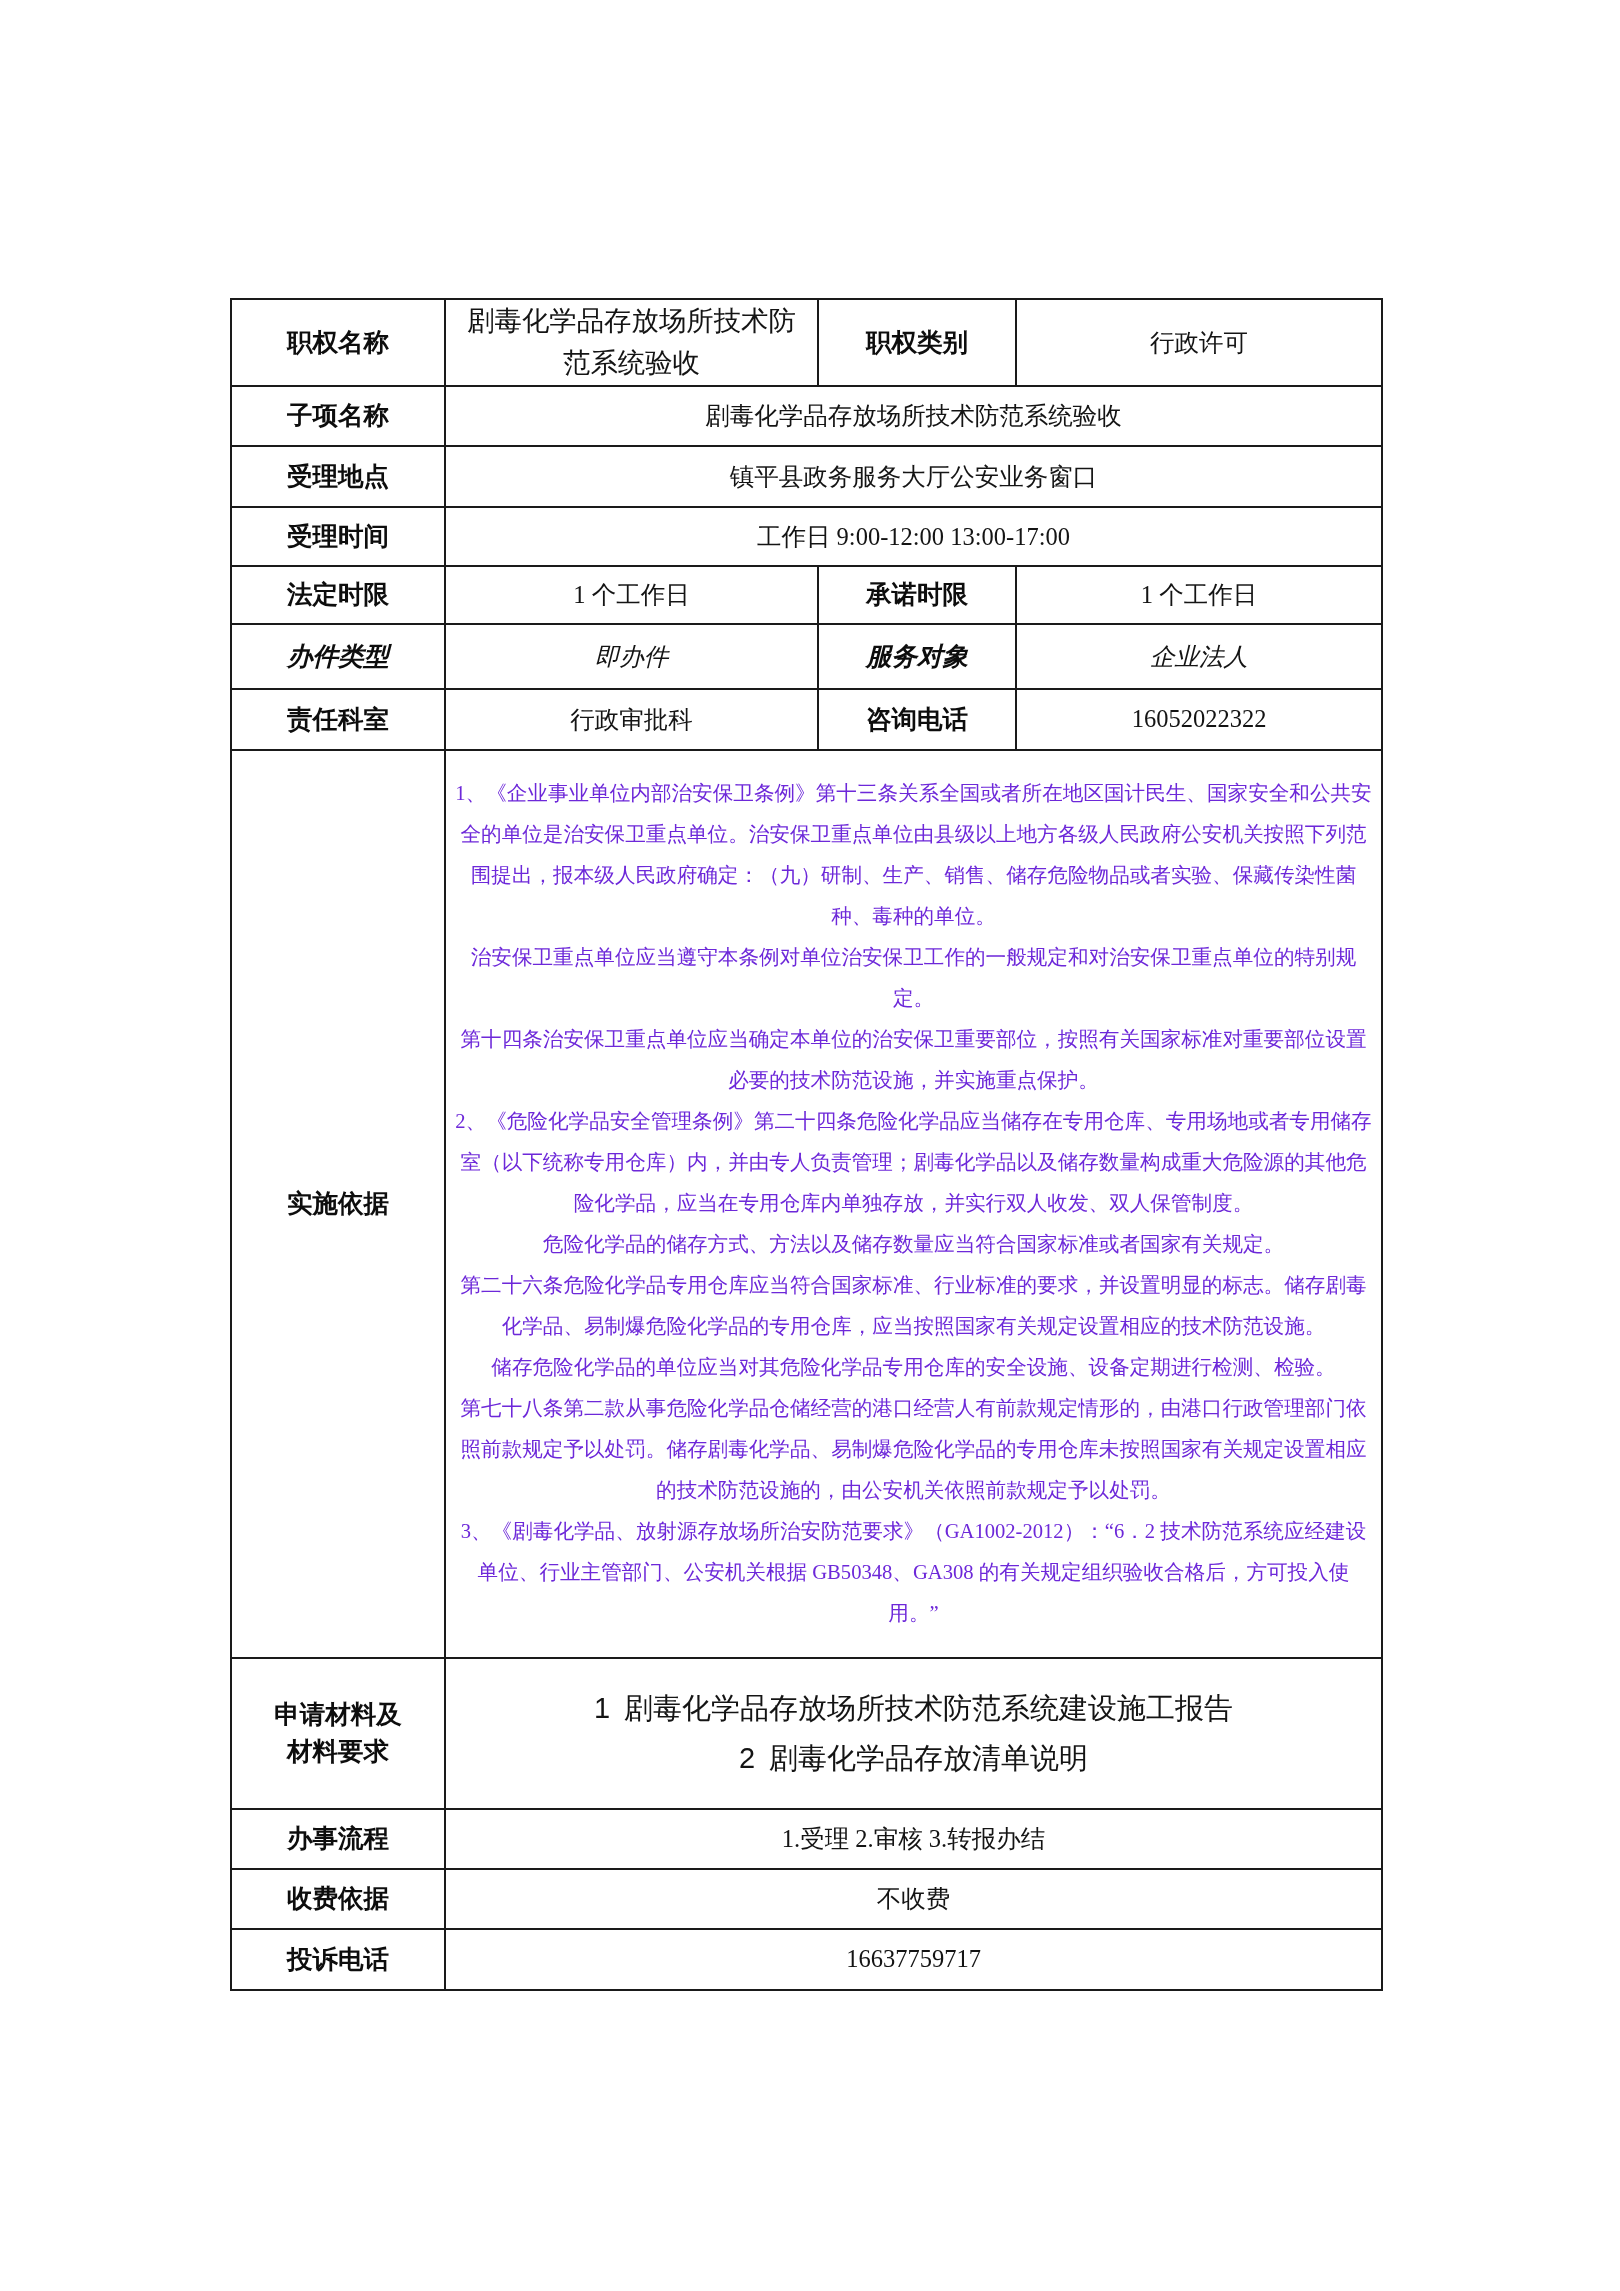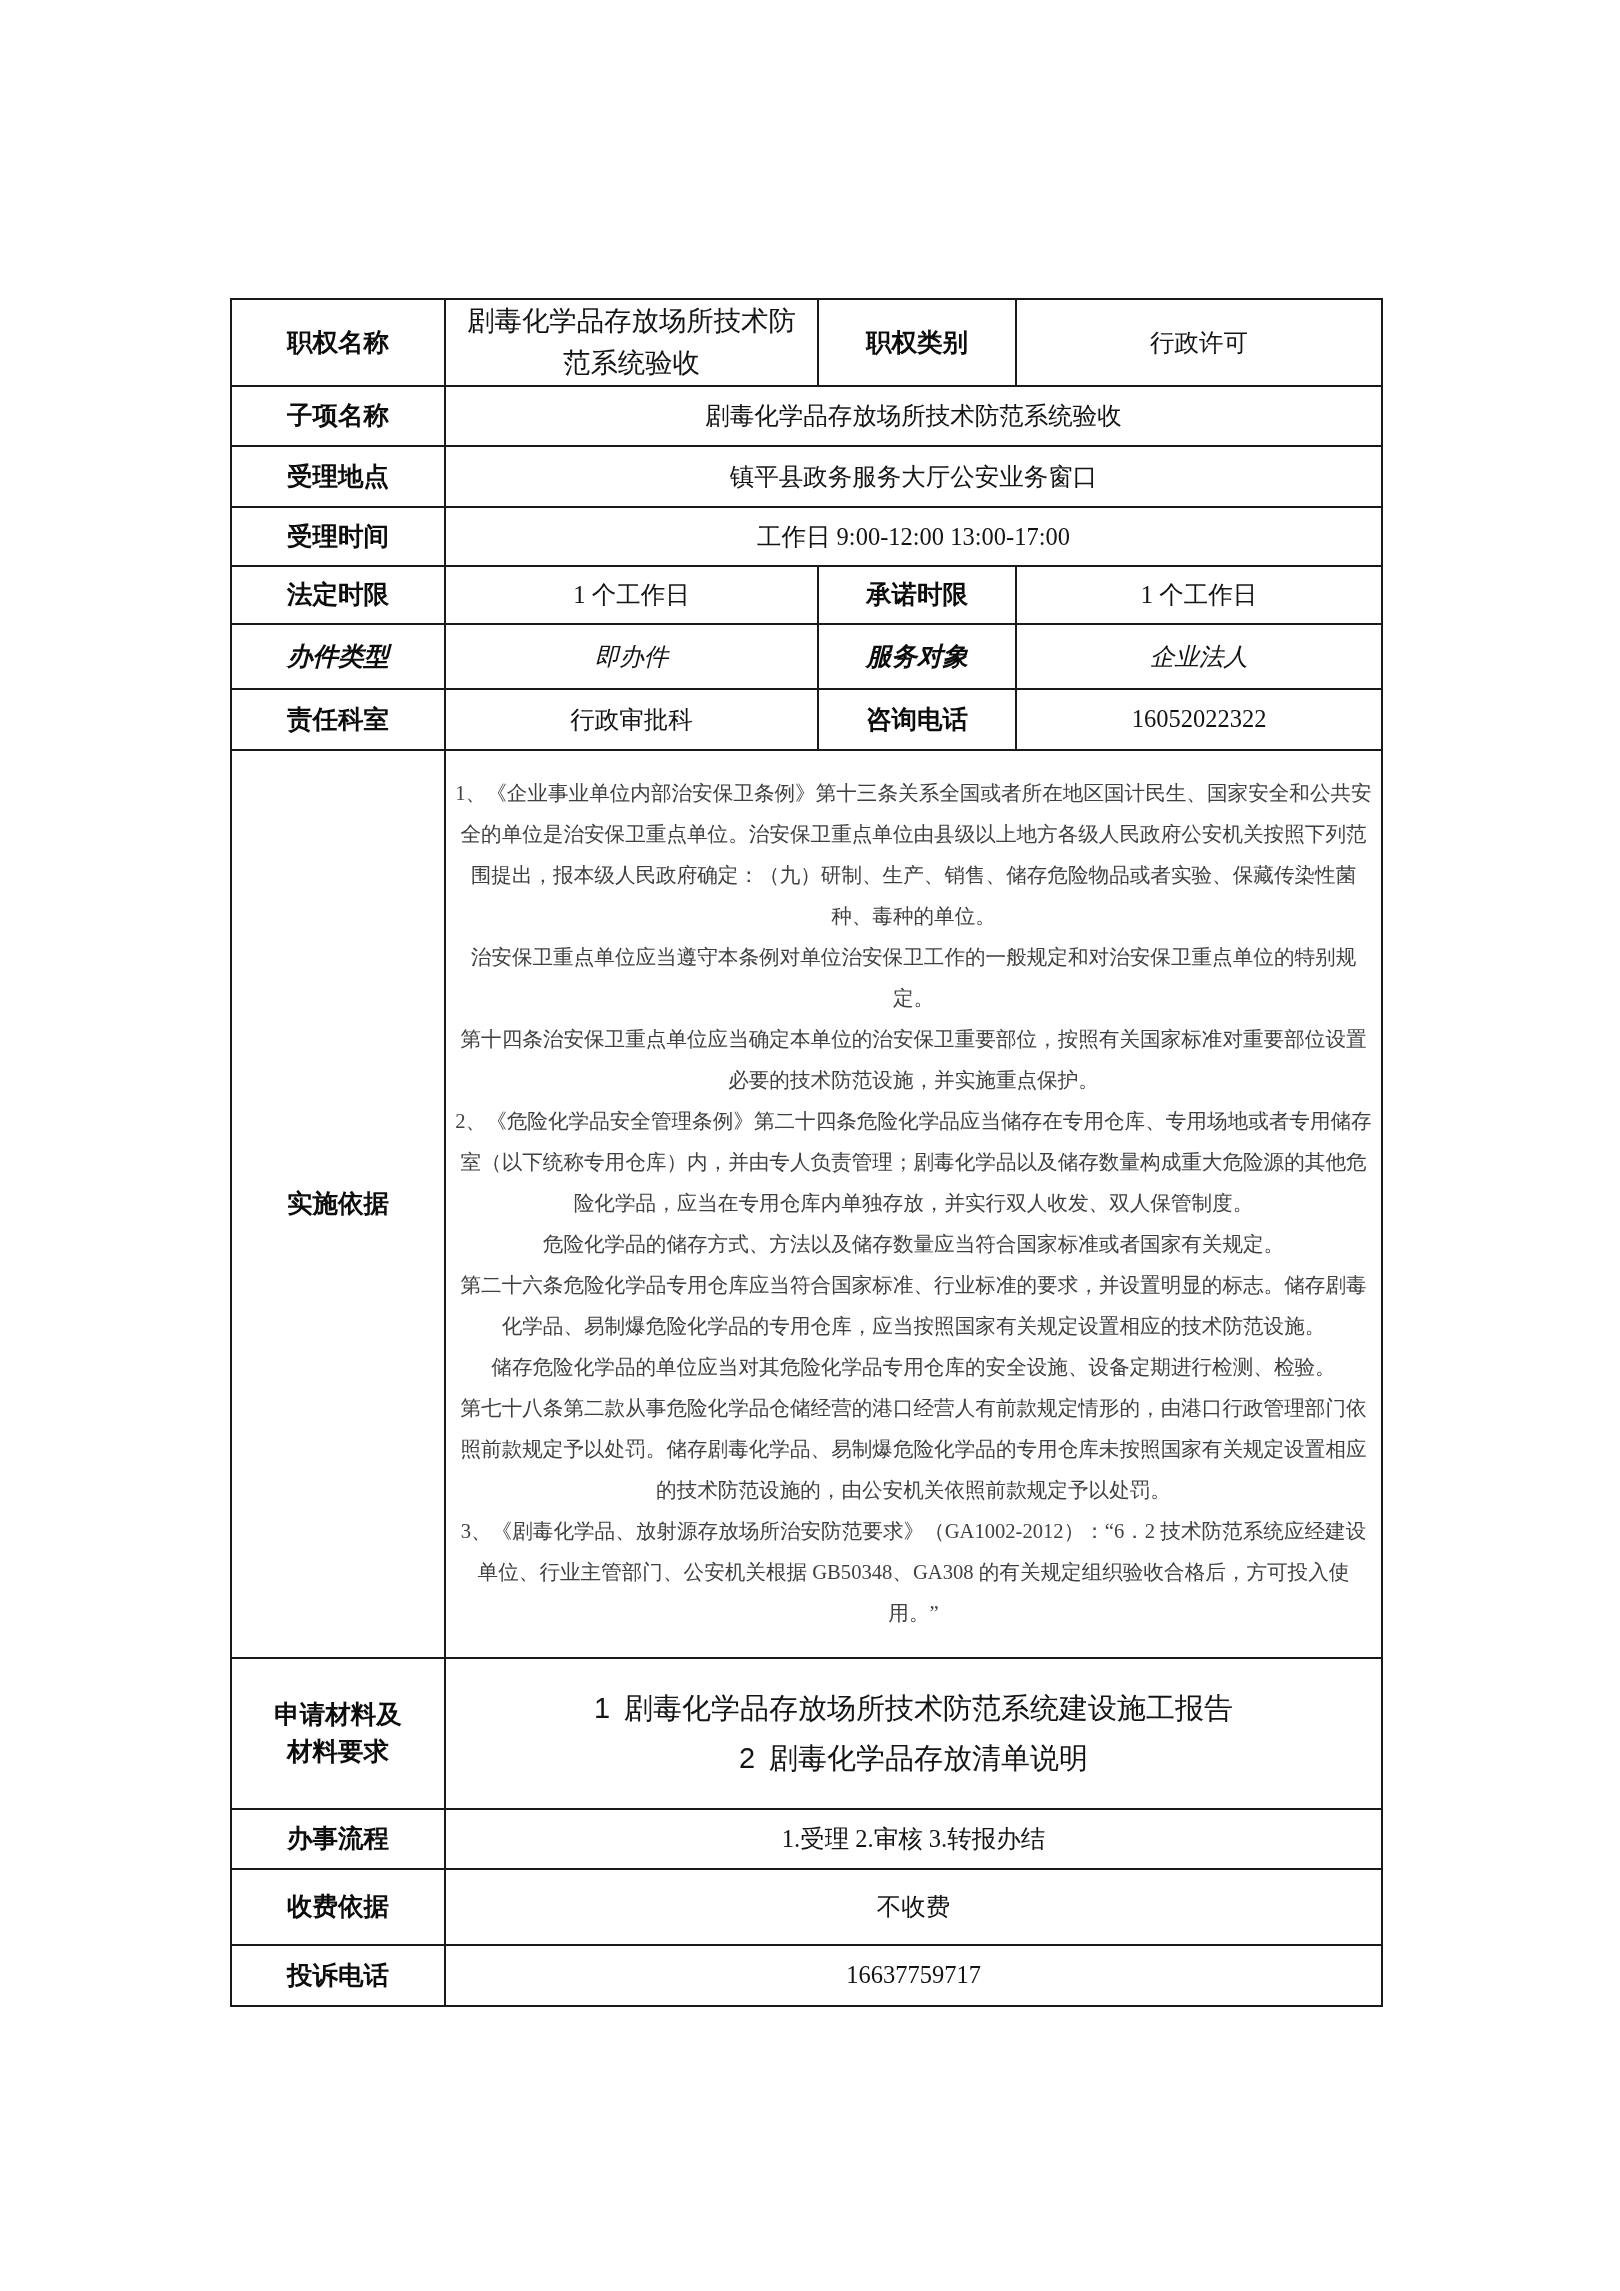--- a/index.html
+++ b/index.html
@@ -63,33 +63,33 @@
   tr.rh1  { height:86px; }
   tr.rh2  { height:60px; }
   tr.rh3  { height:61px; }
   tr.rh4  { height:59px; }
   tr.rh5  { height:58px; }
   tr.rh6  { height:65px;font-style:italic; }
   tr.rh7  { height:61px; }
   tr.rh8  { height:908px; }
   tr.rh9  { height:151px;border-radius:7px; }
   tr.rh10 { height:60px;margin-left:41px; }
-  tr.rh11 { height:76px; }
+  tr.rh11 { height:60px; }
   tr.rh12 { height:61px; }
   td.law-cell {
     vertical-align:top;
     text-align:justify;
     padding:12.7px 15.7px 0 12.7px;
   }
   td.law-cell p {
     margin:0;
     font-family:"Liberation Serif", serif;
     font-size:20.6px;
     line-height:41px;
-    color:#404040;
+    color:#6d28d9;
   }
   td.materials-cell {
     text-align:left;
     padding:5.9px 9.8px 5.9px 15.7px;
   }
   .mat-item {
     font-family:"Liberation Sans", sans-serif;
     font-size:29px;
     line-height:1.45;
     margin:7.8px 0;

